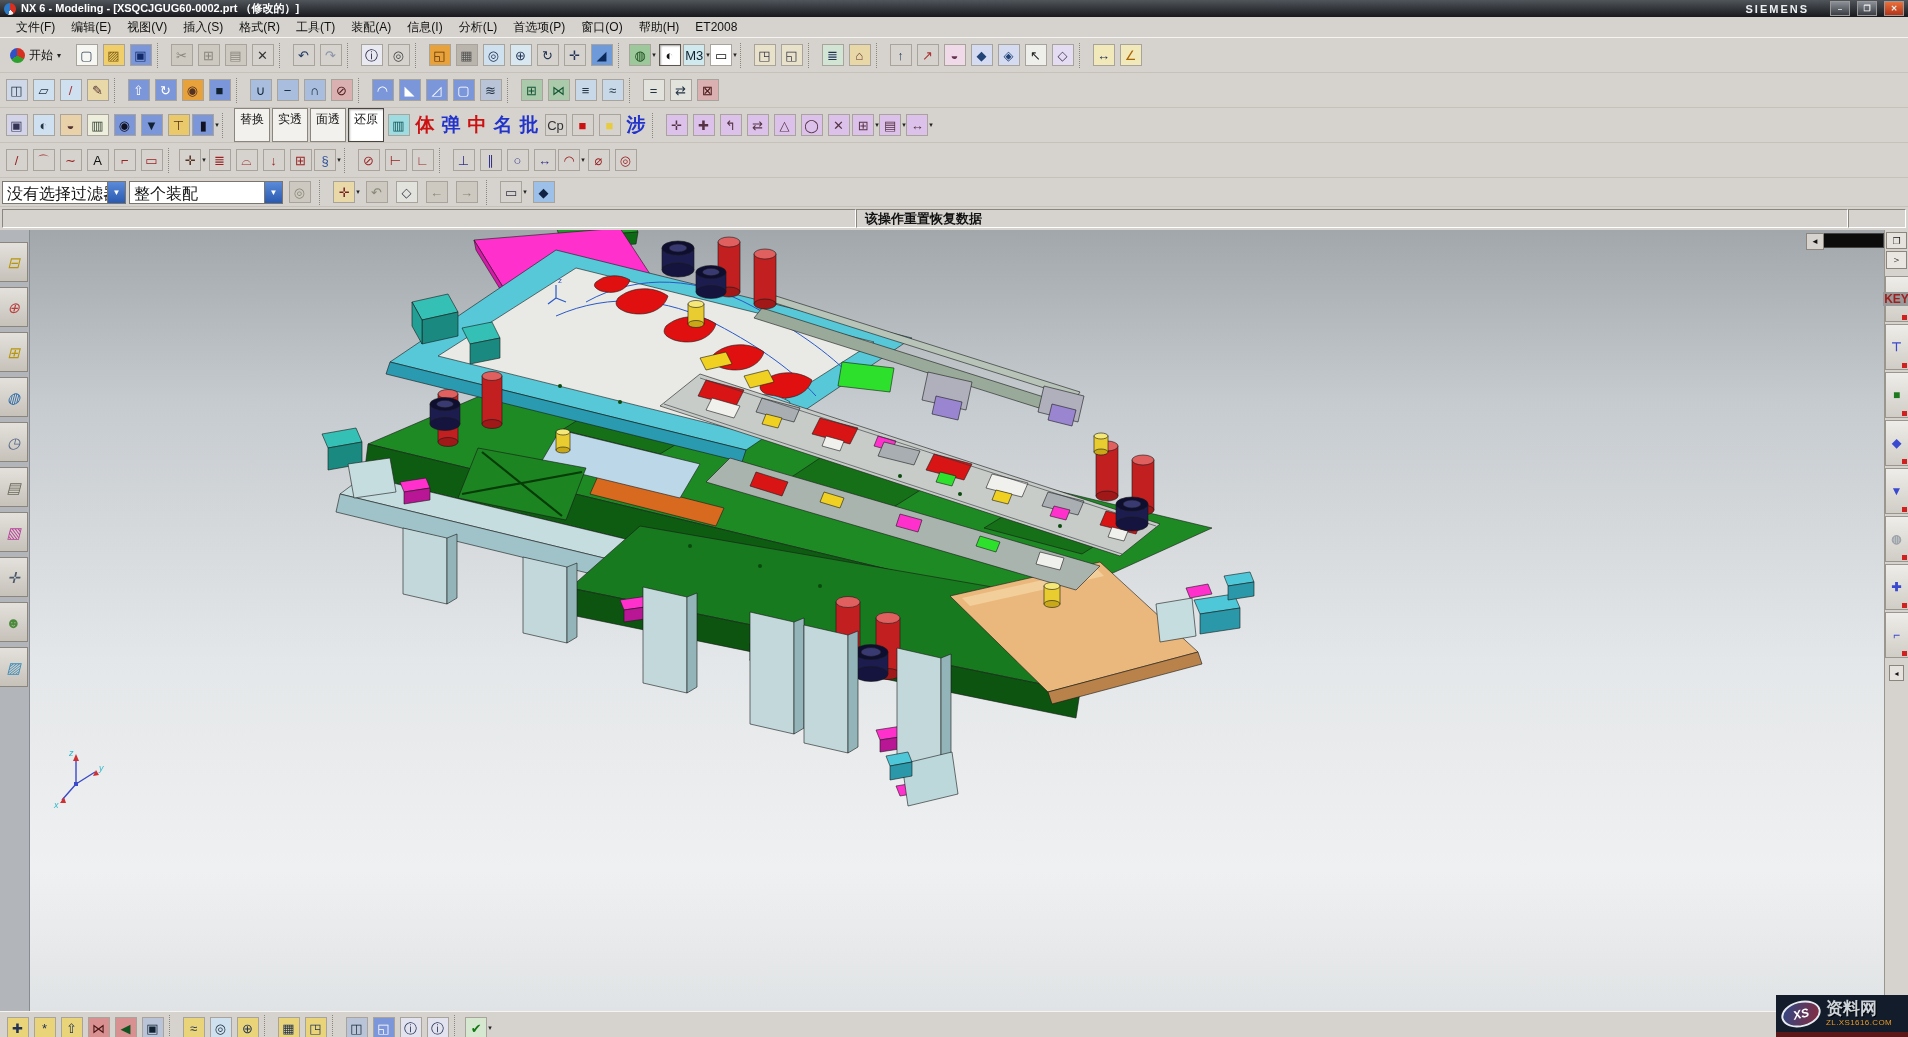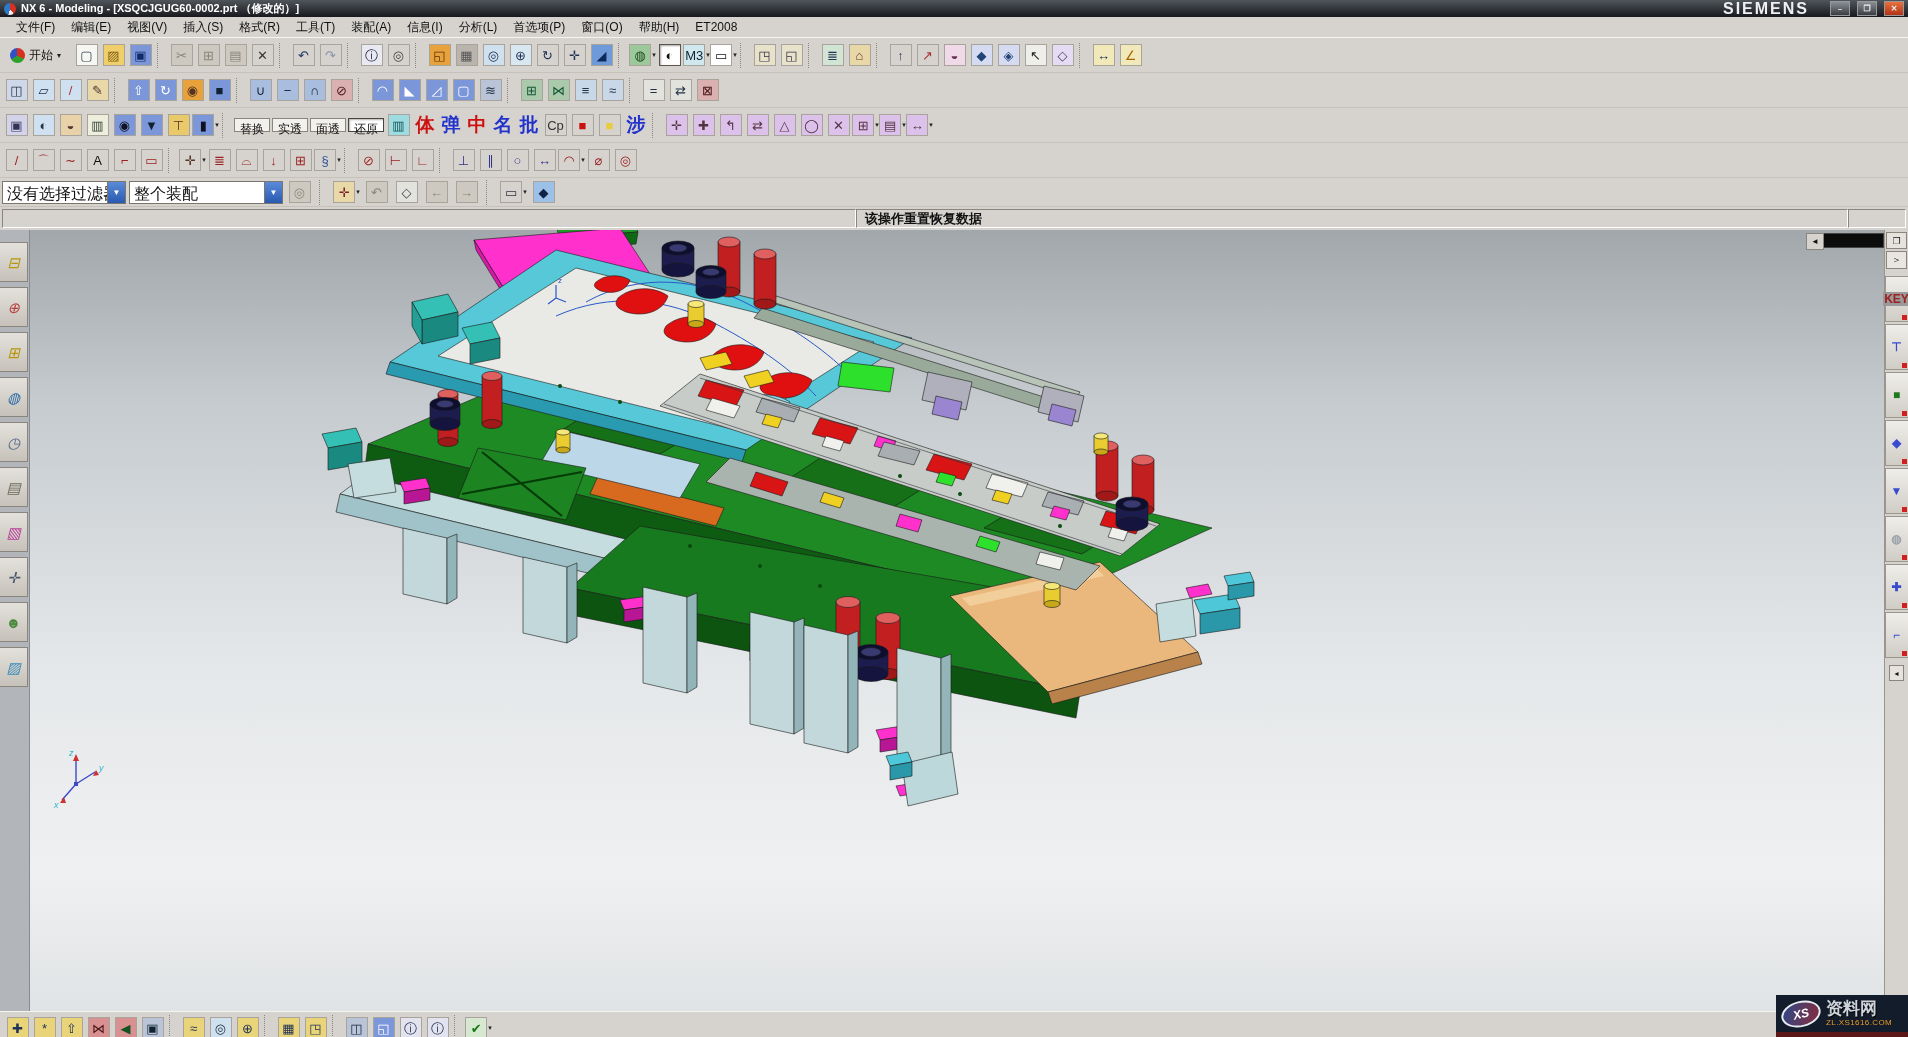--- a/index.html
+++ b/index.html
@@ -3,39 +3,39 @@
 <meta charset="utf-8">
 <style>
   html,body{margin:0;padding:0}
   body{width:1908px;height:1037px;overflow:hidden;position:relative;
        font-family:"Liberation Sans",sans-serif;background:#d6d3ce;font-size:12px;color:#111}
   
   .titlebar{height:17px;background:linear-gradient(#50555b,#17191d);display:flex;align-items:center;
             color:#fff;font-size:11px;font-weight:bold;padding:0 4px;gap:5px}
   .app-ico{width:12px;height:12px;border-radius:50%;flex:none;
            background:conic-gradient(#d83020 0 40%,#f0f0f0 40% 55%,#2a7ac8 55% 100%)}
-  .brand{margin-left:auto;letter-spacing:2px;font-size:16px;color:#eef0f2;margin-right:14px}
+  .brand{margin-left:auto;letter-spacing:2px;font-size:11px;color:#eef0f2;margin-right:14px}
   .winbtn{width:18px;height:13px;display:flex;align-items:center;justify-content:center;font-size:8px;
           background:linear-gradient(#8a8f95,#3a3e44);border:1px solid #999;color:#eee;margin-left:2px}
   .winbtn.close{background:linear-gradient(#e8713c,#b33318)}
   
   .menubar{height:20px;display:flex;align-items:center;background:#d6d3ce;padding-left:8px;
            border-bottom:1px solid #f5f4f1}
   .menu-item{padding:2px 8px;white-space:nowrap}
   
   .tbrow{height:34px;display:flex;align-items:center;background:#d6d3ce;padding:0 3px;
          border-bottom:1px solid #c6c2ba}
   .tbico{width:27px;height:27px;display:inline-flex;align-items:center;justify-content:center;
          flex:none;position:relative}
   .tbico i{width:22px;height:22px;line-height:21px;text-align:center;display:block;font-style:normal;
            font-size:13px;background:#d6d3ce;border:1px solid #a8a49c;box-sizing:border-box;overflow:hidden}
   .tbico.pressed i{border:1px solid #5a564e;box-shadow:inset 1px 1px 2px rgba(0,0,0,.35)}
   .dd{font-size:7px;color:#222;font-weight:normal;margin-left:1px}
   .tbsep{width:7px;height:25px;flex:none;border-left:1px dotted #8a867e;margin:0 3px}
-  .tbtxt{height:14px;line-height:20px;padding:0 5px;border:1px solid #8a867e;background:#f3f1ed;
+  .tbtxt{height:34px;line-height:20px;padding:0 5px;border:1px solid #8a867e;background:#f3f1ed;
          font-size:12px;flex:none;margin:16px 1px;box-sizing:border-box}
   .tbtxt.pressed{background:#fff;border:1px solid #4a463e;box-shadow:inset 1px 1px 2px rgba(0,0,0,.3)}
   .tbch{font-size:19px;font-weight:bold;width:26px;text-align:center;flex:none;
         font-family:"Liberation Serif",serif}
   .startbtn{display:flex;align-items:center;gap:4px;height:24px;padding:0 7px;margin-right:5px;flex:none}
   .start-logo{width:15px;height:15px;border-radius:50%;flex:none;
               background:conic-gradient(#d83020 0 33%,#2da02d 33% 66%,#3050c8 66% 100%)}
   .caret{font-size:8px;color:#222}
   
   .selbar{height:28px;display:flex;align-items:center;background:#d6d3ce;padding:0 2px;gap:3px;

